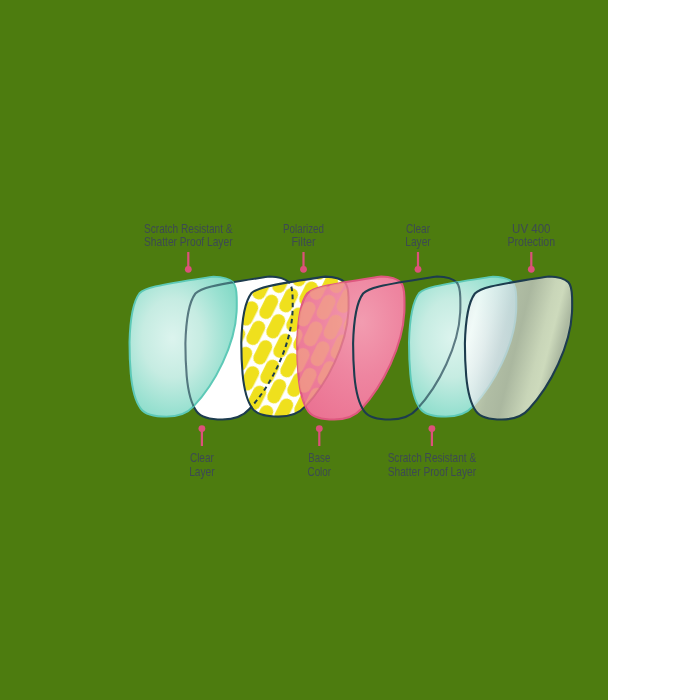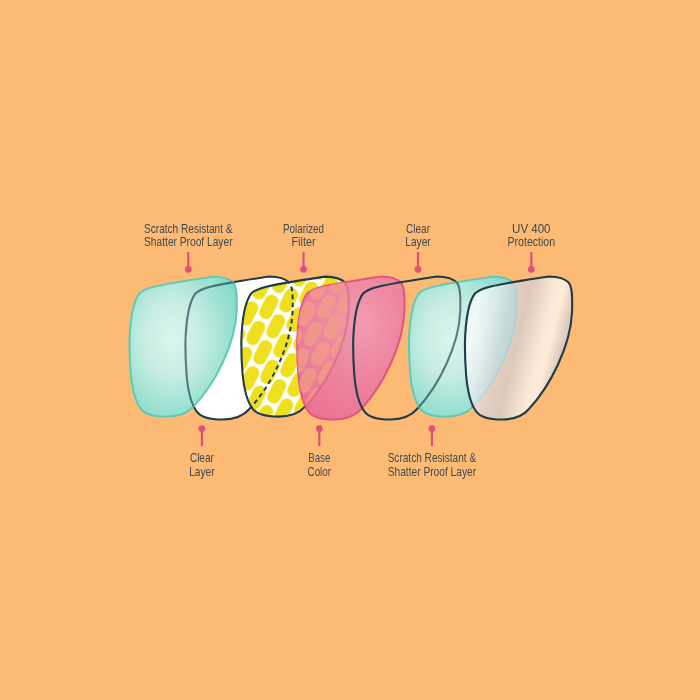--- a/index.html
+++ b/index.html
@@ -1,16 +1,16 @@
 <!DOCTYPE html>
 <html><head>
 <meta charset="utf-8">
 <style>
   html,body{margin:0;padding:0;background:#ffffff;}
-  .wrap{width:700px;height:700px;position:relative;background:#fdba74;overflow:hidden;}
+  .wrap{width:608px;height:700px;position:relative;background:#4d7c0f;overflow:hidden;}
   text{font-family:"Liberation Sans",sans-serif;fill:#3d4a52;}
 </style>
 </head>
 <body>
 <div class="wrap">
 <svg width="700" height="700" viewBox="0 0 700 700" style="transform:translateZ(0)">
   <defs>
     <path id="lens" d="M 0,66
       C 0.5,46 2.5,26 10,16
       C 13,13 18,11 26,9

